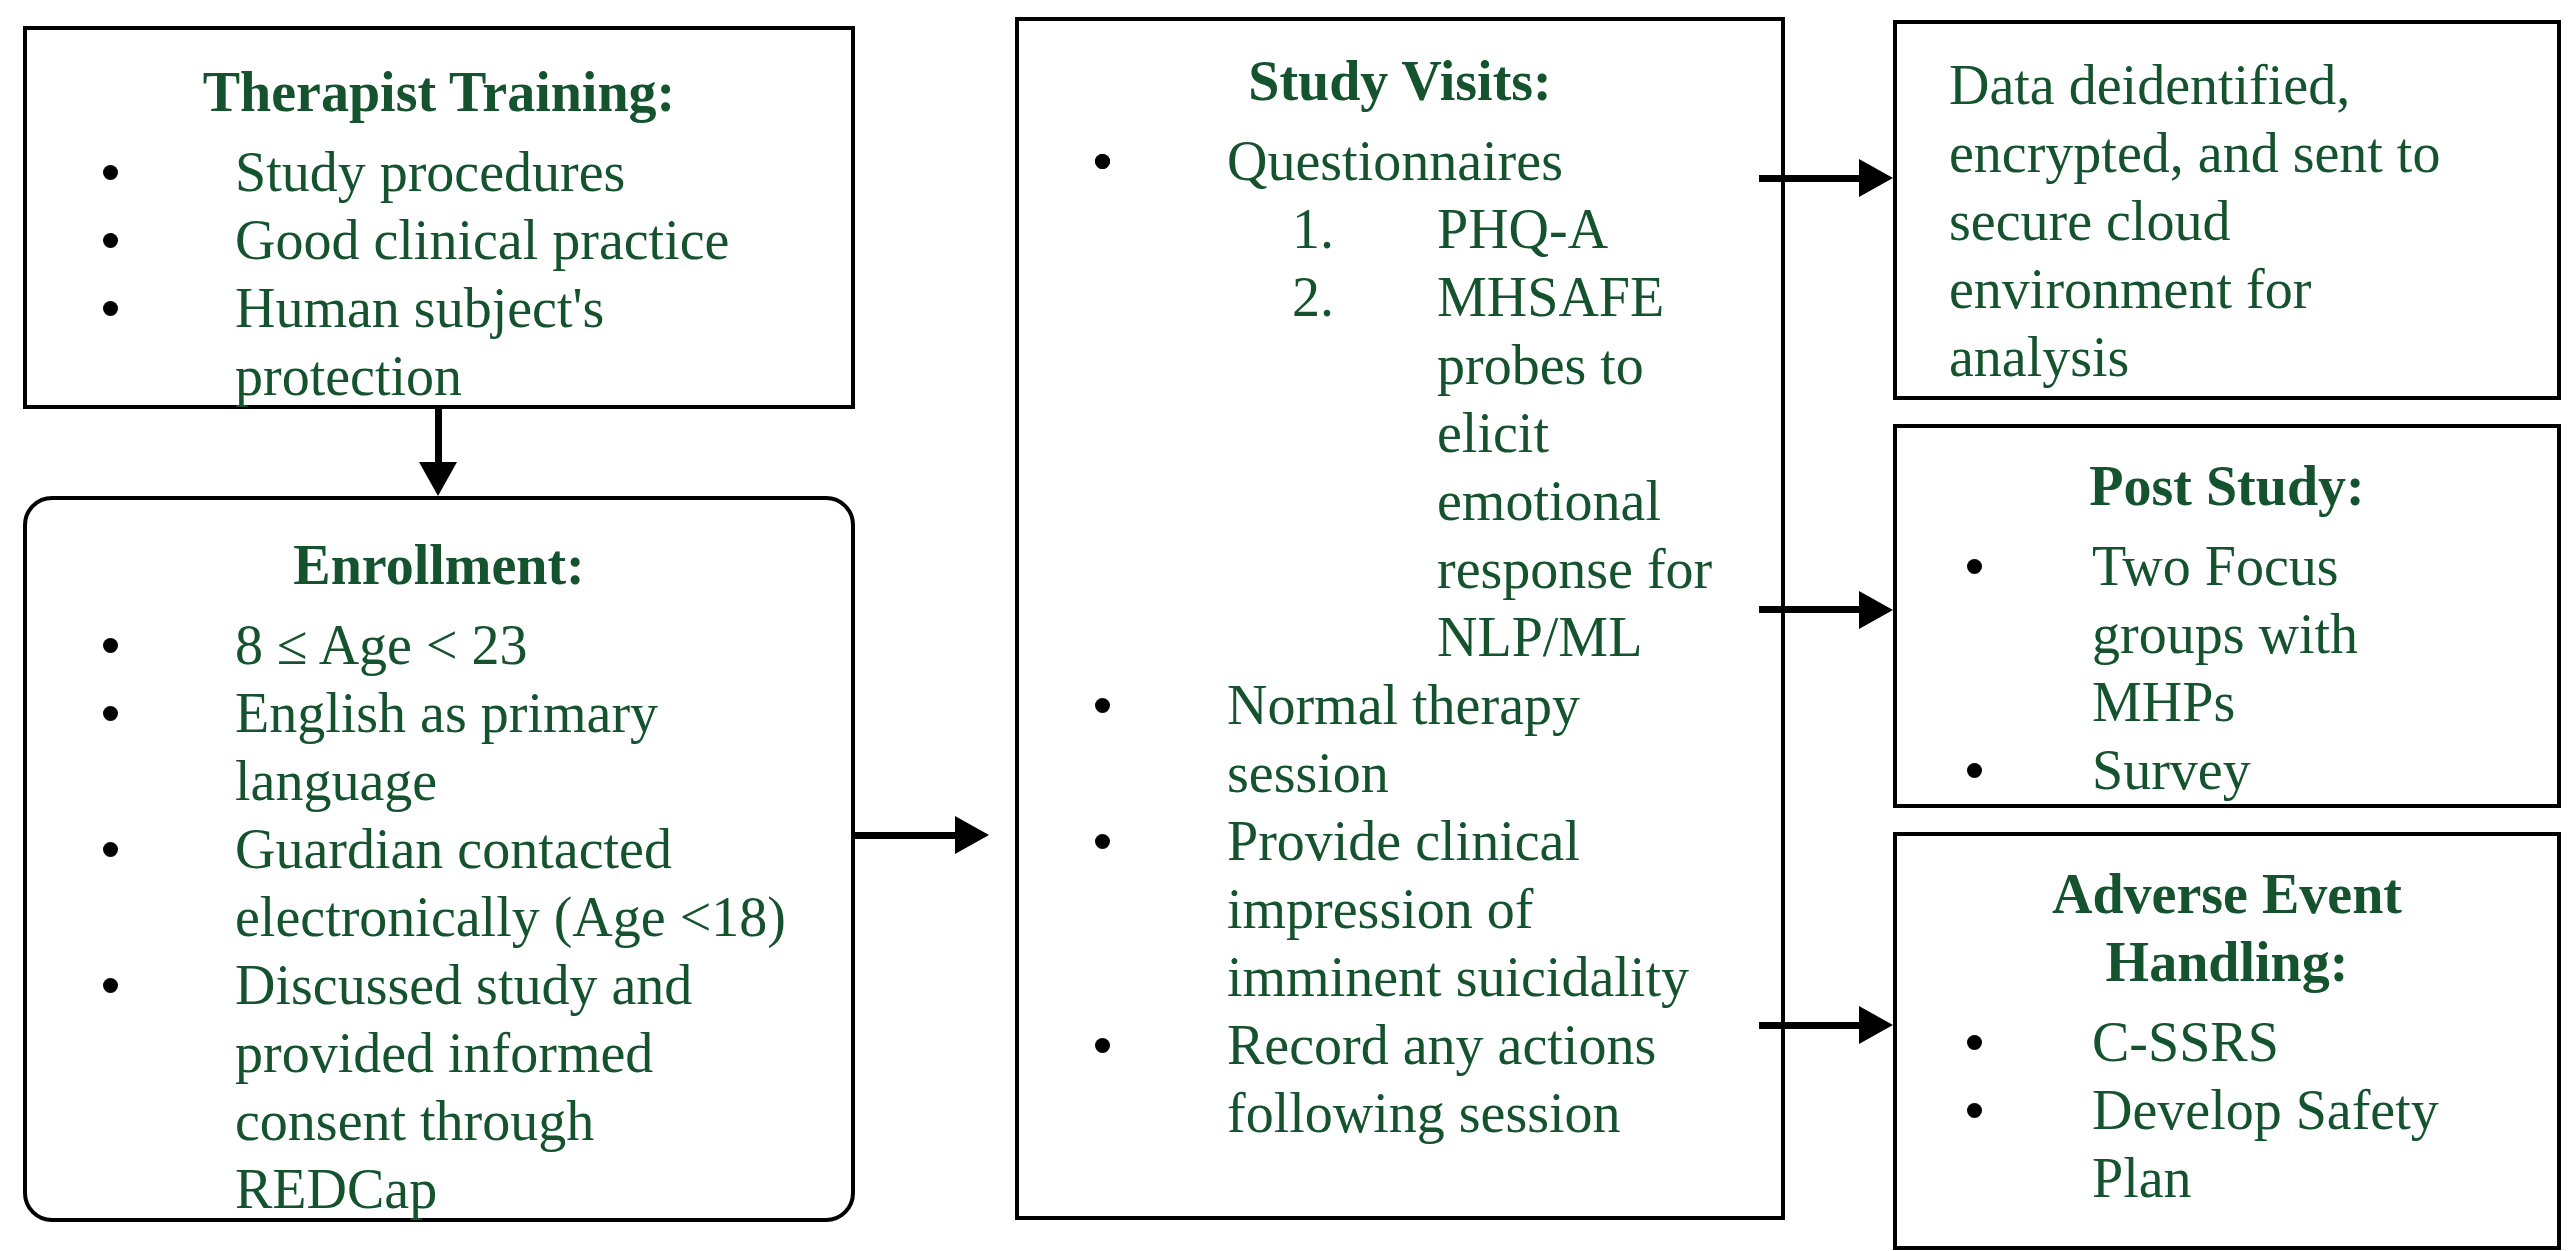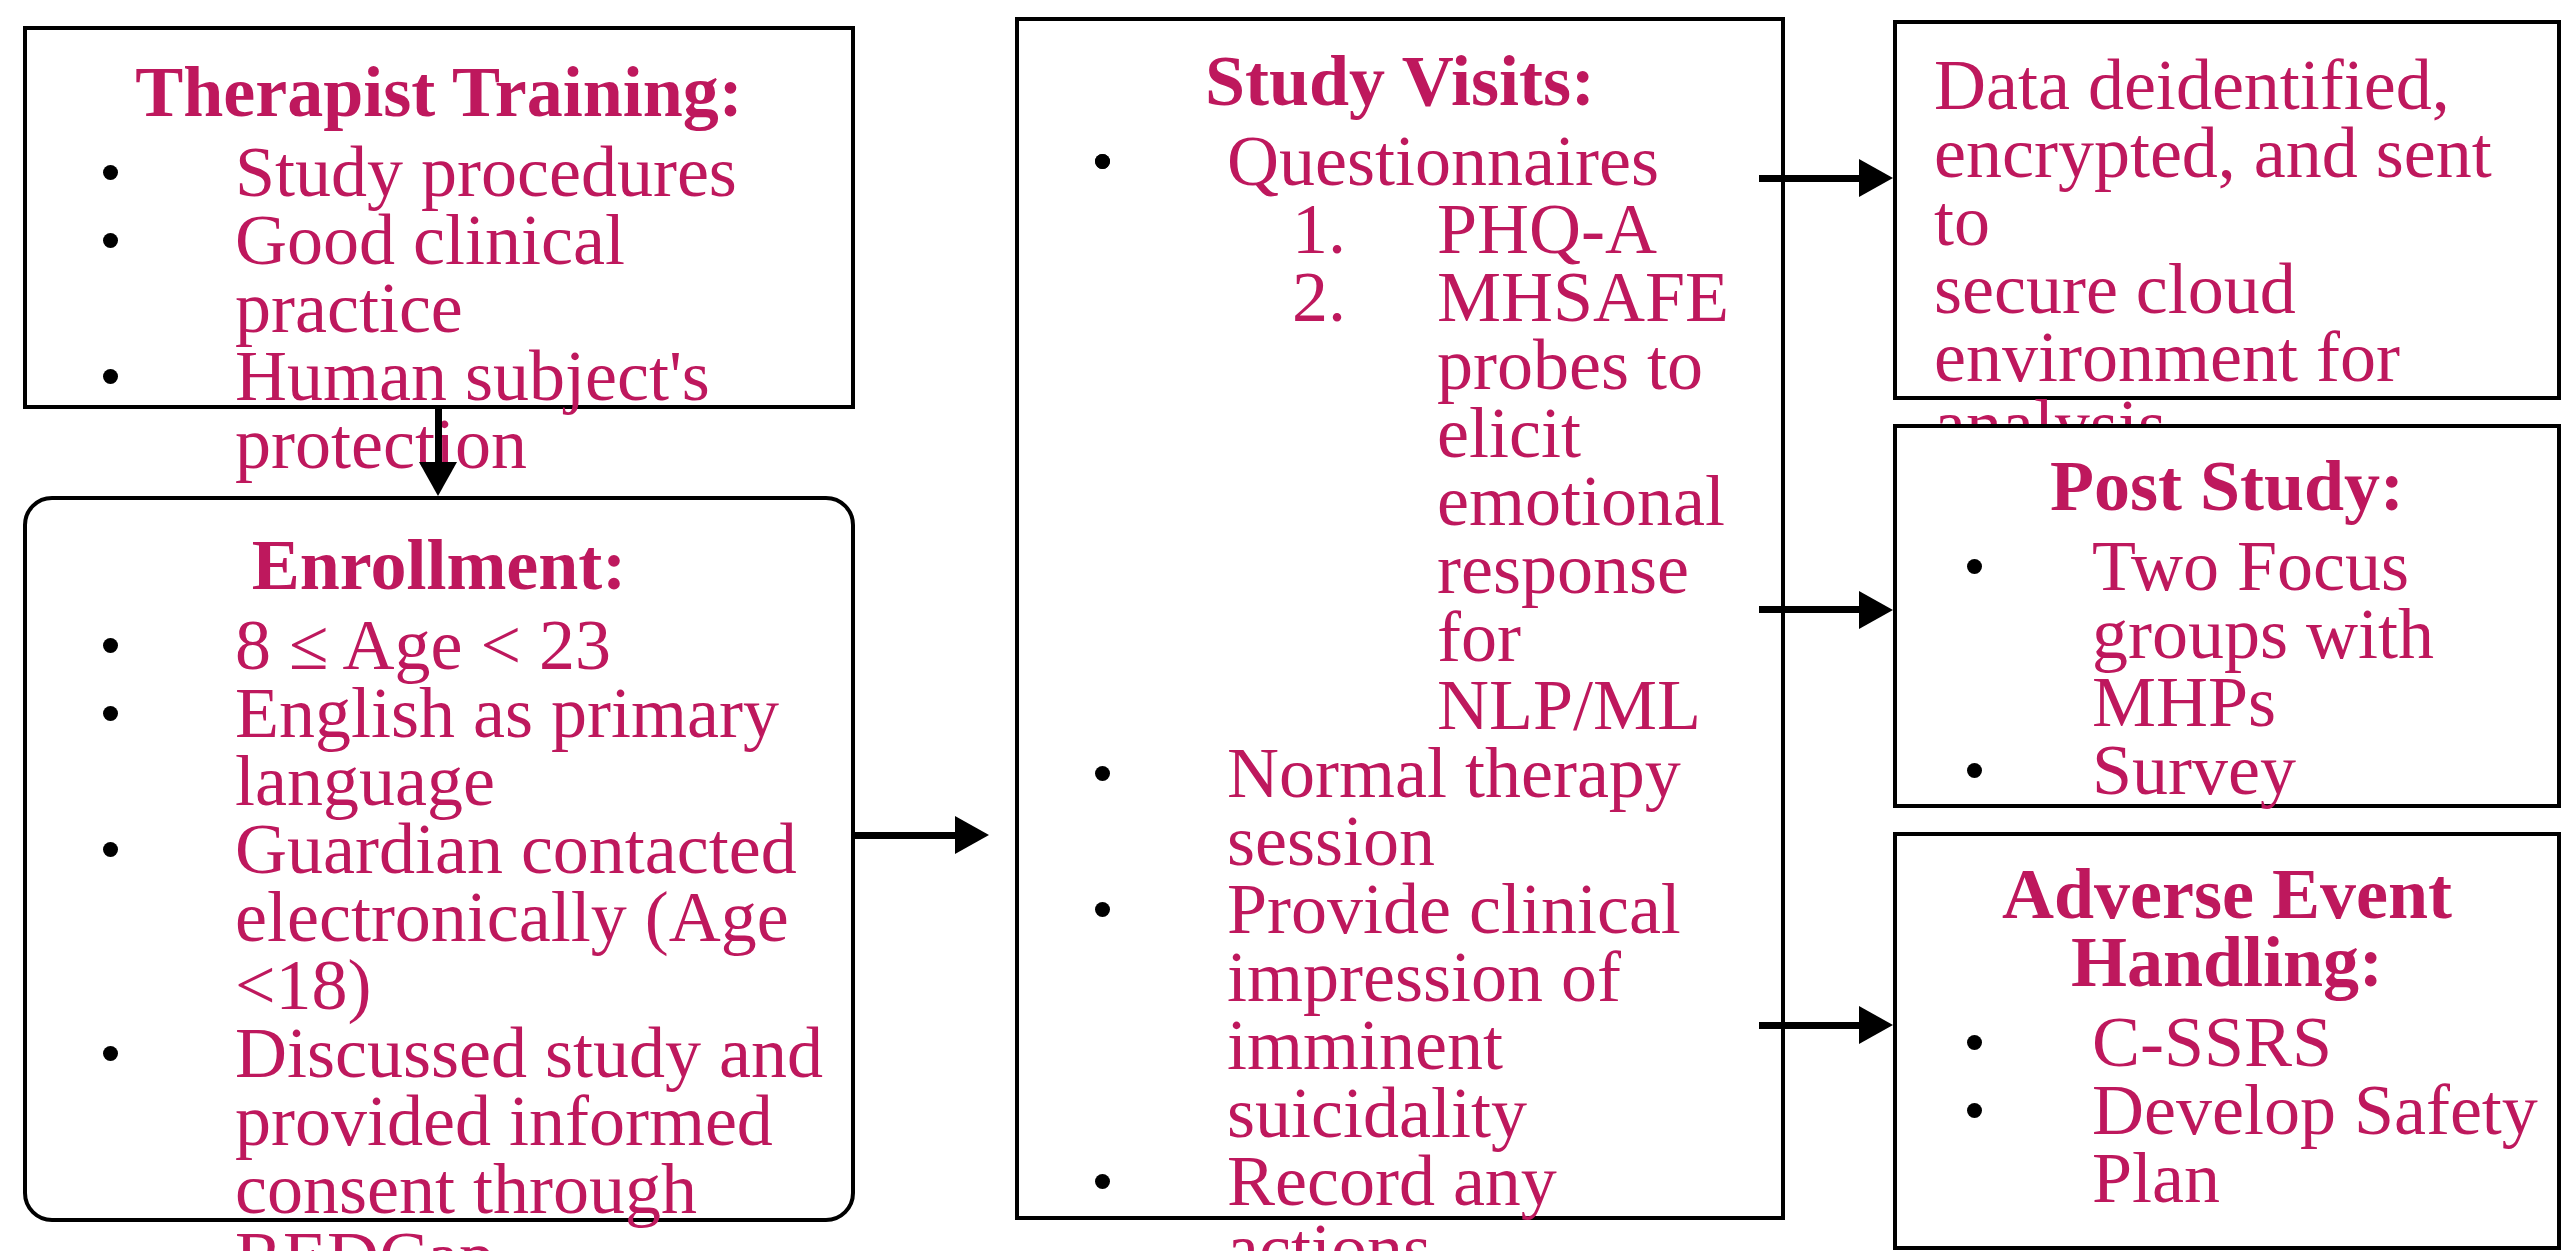--- a/index.html
+++ b/index.html
@@ -2,22 +2,22 @@
 <html style="font-size:10.8px"><head>
 <meta charset="utf-8">
 <style>
   html, body { margin: 0; padding: 0; background: #ffffff; }
   .canvas {
     position: relative;
     width: 2576px;
     height: 1251px;
     background: #ffffff;
     font-family: "Liberation Serif", "DejaVu Serif", serif;
-    color: #be185d;
-    font-size: 72px;
+    color: #14532d;
+    font-size: 56px;
     line-height: 68px;
   }
   .fc-box {
     position: absolute;
     border: 4.1px solid #000000;
     box-sizing: border-box;
     background: #ffffff;
   }
   .box-title {
     font-weight: bold;
@@ -174,21 +174,21 @@
     <div class="shaft-h" style="left:1759px; top:606px; width:103px;"></div>
     <div class="head-right" style="left:1859px; top:591px;"></div>
   </div>
 
   <div class="arrow">
     <div class="shaft-h" style="left:1759px; top:1022px; width:103px;"></div>
     <div class="head-right" style="left:1859px; top:1006px;"></div>
   </div>
 
   <div class="fc-box box-right" style="left:1893px; top:19.6px; width:668px; height:380px; padding-top:27px;">
-    <div class="plain-text" style="padding-left:37px;font-family:Liberation Serif, serif;">Data deidentified,
+    <div class="plain-text" style="padding-left:52px;font-family:Liberation Serif, serif;">Data deidentified,
 encrypted, and sent to
 secure cloud
 environment for
 analysis</div>
   </div>
 
   <div class="fc-box box-right" style="left:1893px; top:424px; width:668px; height:384px; padding-top:24.4px;">
     <div class="box-title">Post Study:</div>
     <ul class="fc-list">
       <li class="li">

